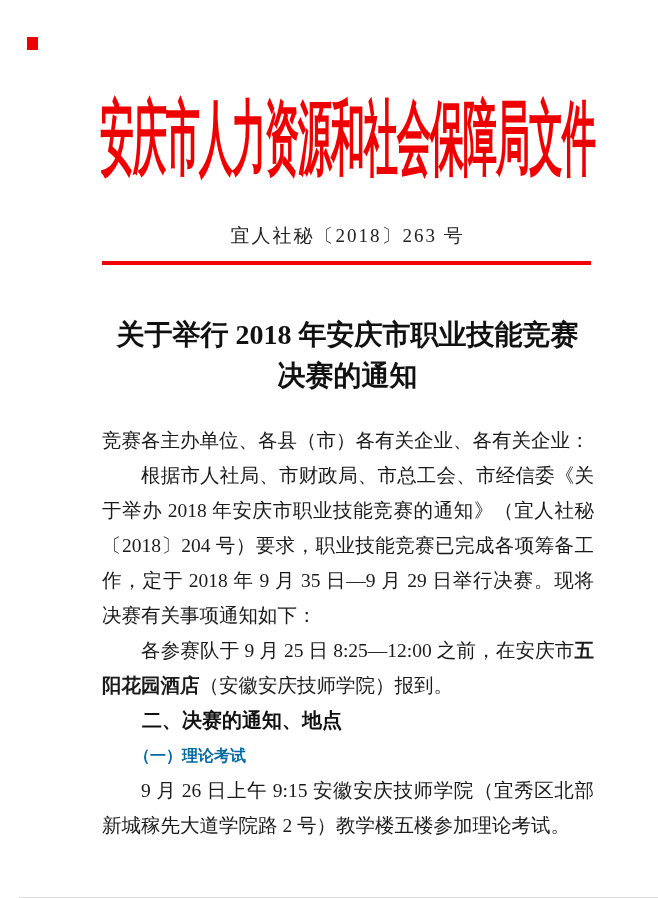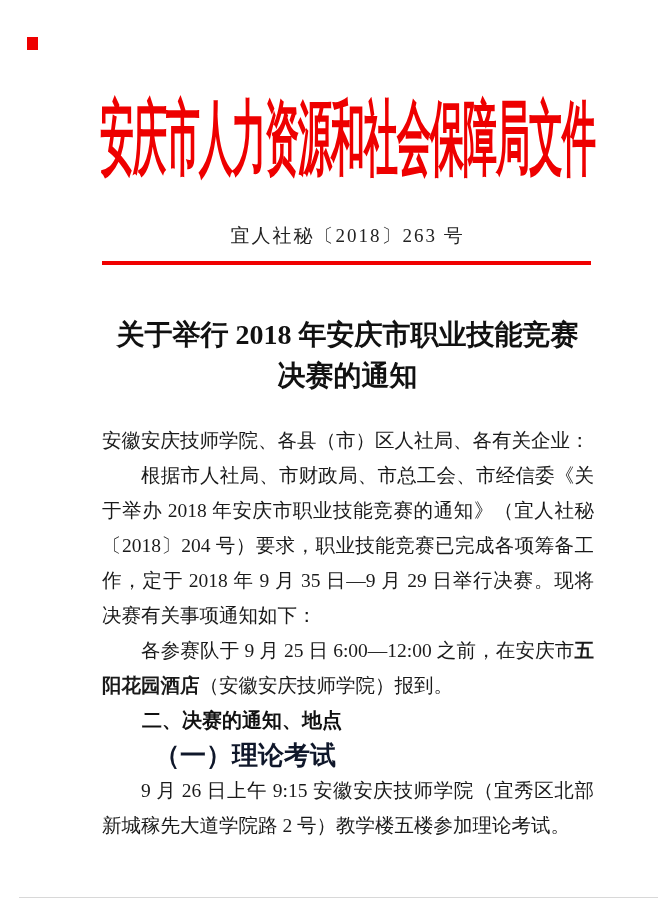--- a/index.html
+++ b/index.html
@@ -94,22 +94,22 @@
   .section-heading {
     text-indent: 2em;
     font-family: "Liberation Sans", "DejaVu Sans", sans-serif;
     font-weight: bold;
     font-size: 20px;
     color: #111111;
   }
   .sub-heading {
     text-indent: 2em;
     font-weight: bold;
-    font-size: 26px;
-    color: #0f172a;
+    font-size: 16px;
+    color: #0369a1;
   }
   .bold-inline { font-weight: bold; }
 </style>
 </head>
 <body>
 
 <div class="page">
 
   <div class="red-corner-mark" style="background: rgb(238, 0, 0);"></div>
 
@@ -120,26 +120,26 @@
   <div class="doc-number">宜人社秘〔2018〕263 号</div>
 
   <div class="red-divider" style="background: rgb(240, 0, 0);"></div>
 
   <div class="doc-title">
     <div>关于举行 2018 年安庆市职业技能竞赛</div>
     <div>决赛的通知</div>
   </div>
 
   <div class="body-text">
-    <p>安徽安庆技师学院、各县（市）区人社局、各有关企业：</p>
+    <p>竞赛各主办单位、各县（市）各有关企业、各有关企业：</p>
 
     <p class="para-indent">根据市人社局、市财政局、市总工会、市经信委《关于举办 2018 年安庆市职业技能竞赛的通知》（宜人社秘〔2018〕204 号）要求，职业技能竞赛已完成各项筹备工作，定于 2018 年 9 月 35 日—9 月 29 日举行决赛。现将决赛有关事项通知如下：</p>
 
 
-    <p class="para-indent"><span>各参赛队于 9 月 25 日 6:00—12:00 之前，在安庆市</span><span class="bold-inline">五阳花园酒店</span><span>（安徽安庆技师学院）报到。</span></p>
+    <p class="para-indent"><span>各参赛队于 9 月 25 日 8:25—12:00 之前，在安庆市</span><span class="bold-inline">五阳花园酒店</span><span>（安徽安庆技师学院）报到。</span></p>
 
     <p class="section-heading">二、决赛的通知、地点</p>
 
     <p class="sub-heading">（一）理论考试</p>
 
     <p class="para-indent">9 月 26 日上午 9:15 安徽安庆技师学院（宜秀区北部新城稼先大道学院路 2 号）教学楼五楼参加理论考试。</p>
   </div>
 
 </div>
 

